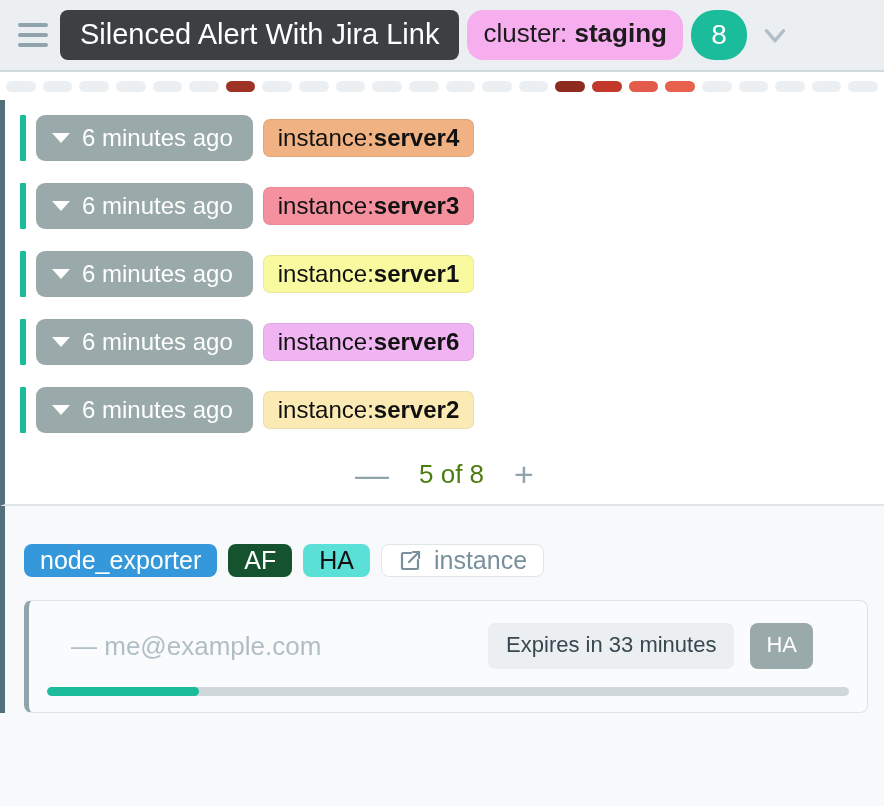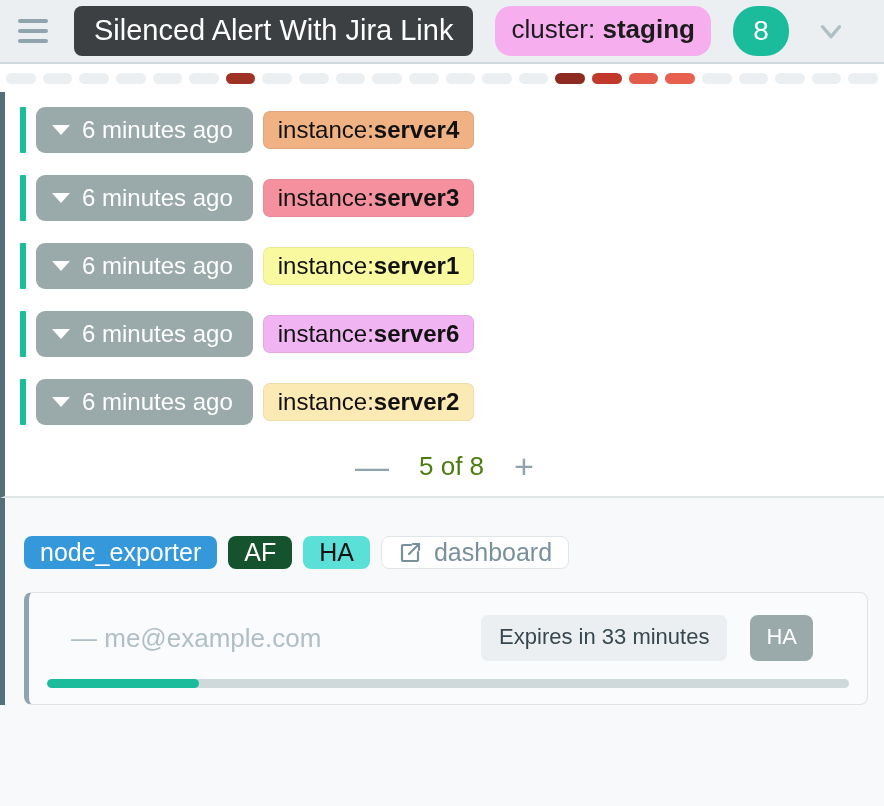--- a/index.html
+++ b/index.html
@@ -11,26 +11,26 @@
     overflow: hidden;
   }
   #app {
     position: relative;
     width: 884px; height: 806px;
     background: #f7f9fa;
   }
 
   
   .header {
-    height: 64px;
+    height: 72px;
     background: #eceff1;
     display: flex;
     align-items: center;
     padding: 0 0 0 18px;
-    gap: 22px;
+    gap: 8px;
     border-bottom: 2px solid #cfd8dc;
   }
   .hamburger {
     width: 34px; height: 34px;
     display: flex; flex-direction: column;
     justify-content: center; gap: 6px;
     cursor: pointer;
     flex: 0 0 auto;
   }
   .hamburger span {
@@ -244,21 +244,21 @@
   }
   .chev-up {
     width: 34px; height: 34px;
     flex: 0 0 auto;
     display: flex; align-items: center; justify-content: center;
     cursor: pointer;
   }
   .sc-mid {
     display: flex;
     align-items: center;
-    gap: 23px;
+    gap: 16px;
     padding: 10px 40px 0 28px;
   }
   .sc-author {
     font-size: 26px;
     color: #b0bec5;
     flex: 1 1 auto;
     white-space: nowrap;
   }
   .expires-badge {
     background: #eceff1;
@@ -413,21 +413,21 @@
         </div>
         <div class="tag" style="background: rgb(90, 224, 214); color: rgb(17, 17, 17);">
           <span>HA</span>
         </div>
         <div class="tag tag-link" style="background: rgb(255, 255, 255); color: rgb(120, 144, 156);">
           <span class="ext-icon"><svg width="24" height="24" viewBox="0 0 24 24" fill="none" stroke="#78909c" stroke-width="2.2" stroke-linecap="round" stroke-linejoin="round">
               <path d="M13 4H5a1 1 0 0 0-1 1v14a1 1 0 0 0 1 1h14a1 1 0 0 0 1-1v-8"></path>
               <polyline points="15 3 21 3 21 9"></polyline>
               <line x1="11" y1="13" x2="21" y2="3"></line>
             </svg></span>
-          <span>dashboard</span>
+          <span>instance</span>
         </div>
       </div>
 
     <div class="silence-card">
       <div class="sc-mid">
         <div class="sc-author">— me@example.com</div>
         <div class="expires-badge">Expires in 33 minutes</div>
         <div class="ha-badge-grey">HA</div>
       </div>
       <div class="progress-track">

